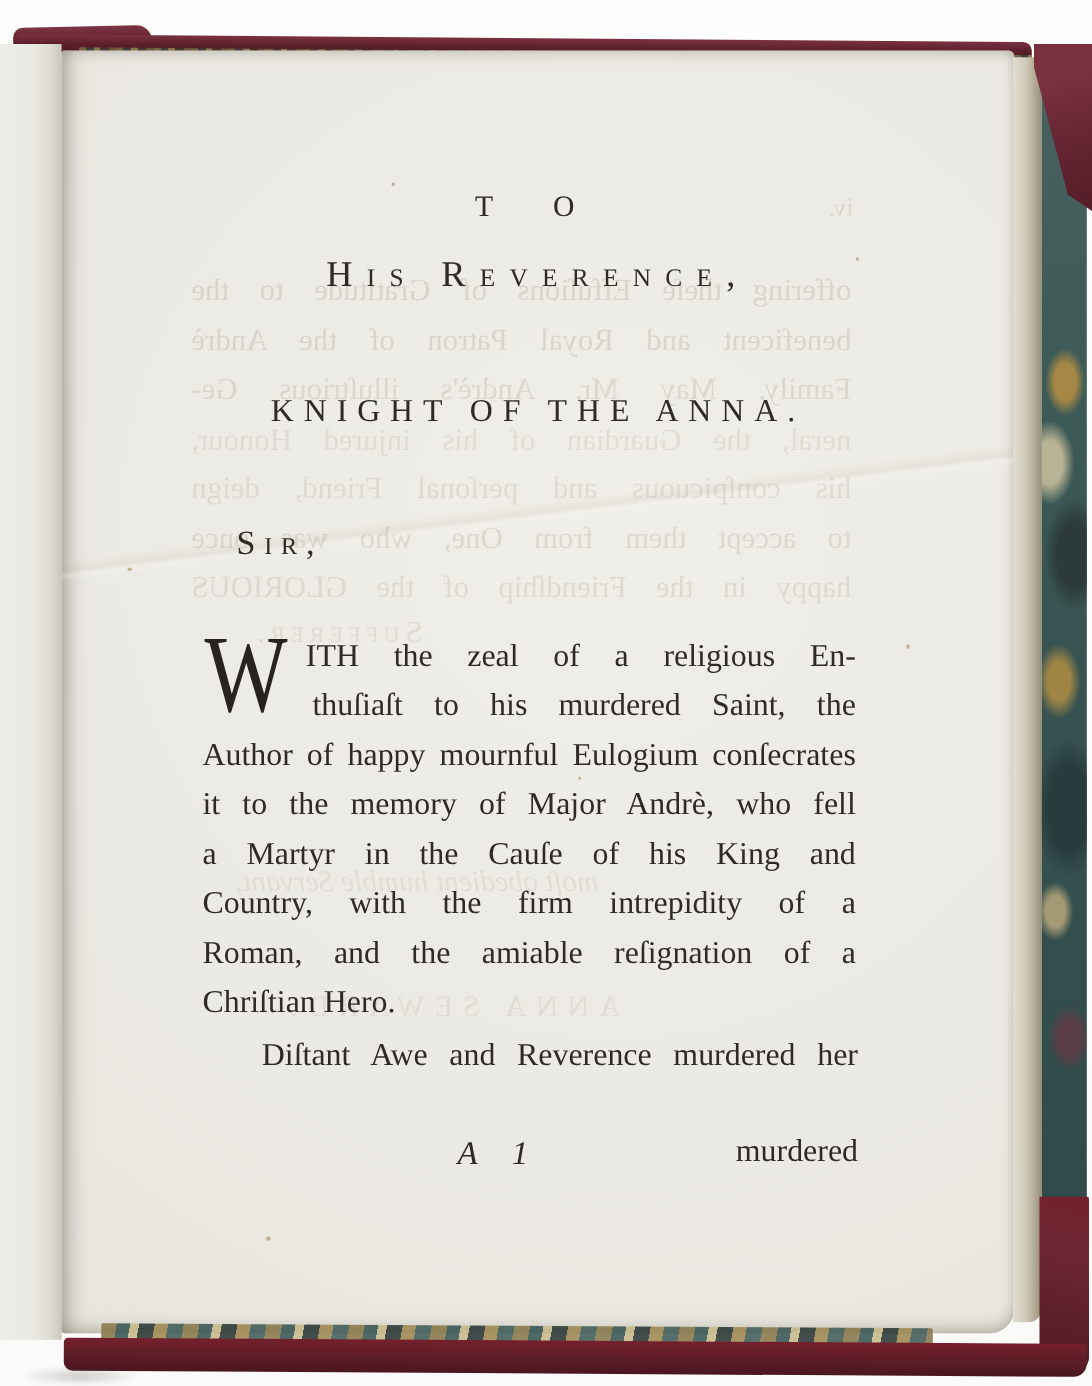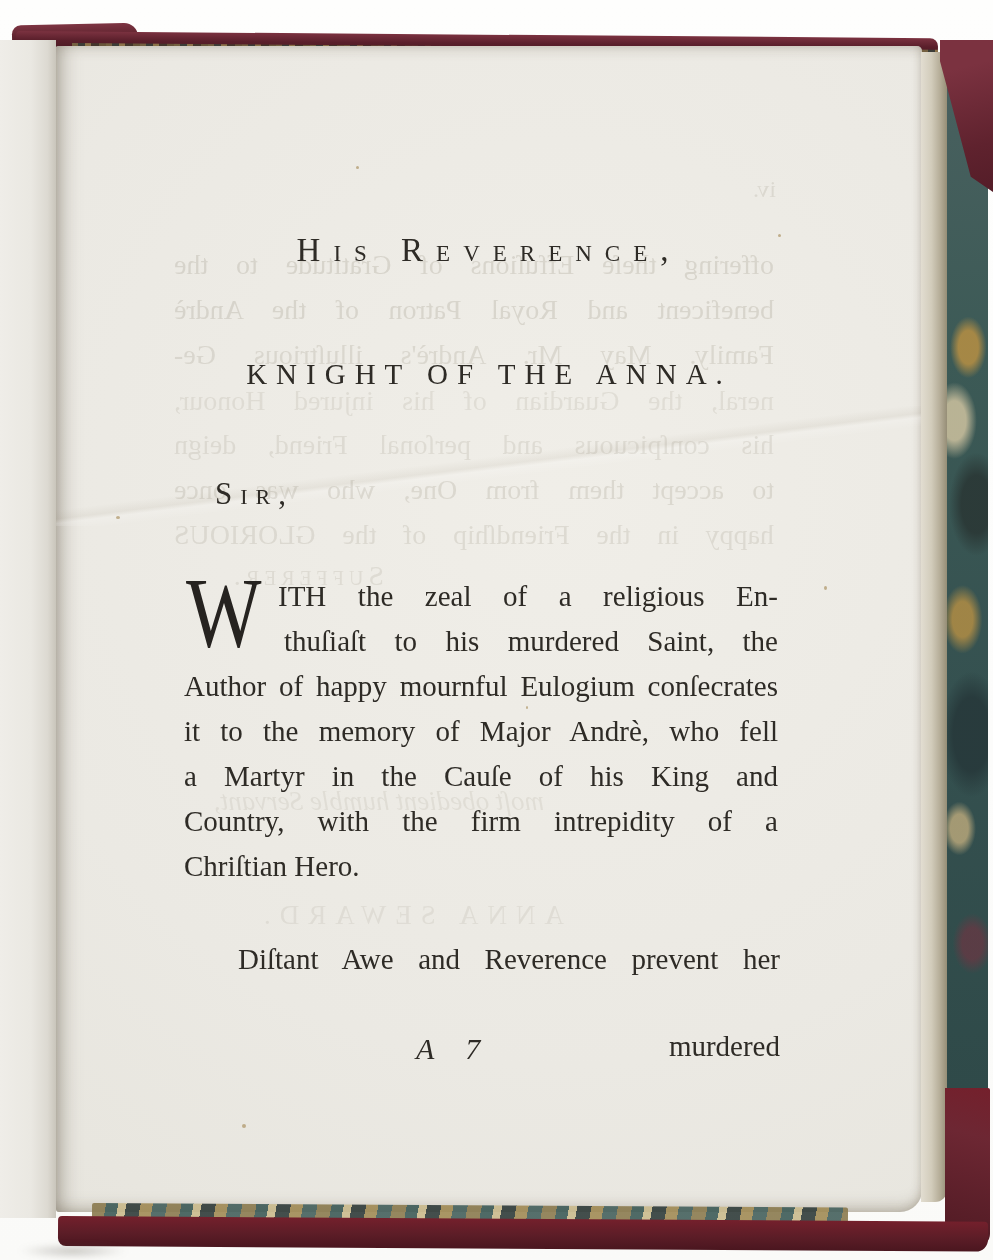--- a/index.html
+++ b/index.html
@@ -178,39 +178,41 @@
       <div class="ghost justify g2">beneficent and Royal Patron of the Andrè</div>
       <div class="ghost justify g3">Family.  May Mr. Andrè's illuſtrious Ge-</div>
       <div class="ghost justify g4">neral, the Guardian of his injured Honour,</div>
       <div class="ghost justify g5">his conſpicuous and perſonal Friend, deign</div>
       <div class="ghost justify g6">to accept them from One, who was once</div>
       <div class="ghost justify g7">happy in the Friendſhip of the GLORIOUS</div>
       <div class="ghost g8">Sufferer.</div>
       <div class="ghost g9">moſt obedient humble Servant,</div>
       <div class="ghost g10">ANNA SEWARD.</div>
 
+      <div class="ink t-center h-to">T O</div>
       <div class="ink t-center h-exc">His Reverence,</div>
       <div class="ink t-center h-knight">KNIGHT OF THE ANNA.</div>
 
       <div class="ink salutation">Sir,</div>
 
       <div class="ink dropcap">W</div>
       <div class="ink para">
         <div class="pline ind1">ITH the zeal of a religious En-</div>
         <div class="pline ind2">thuſiaſt to his murdered Saint, the</div>
         <div class="pline">Author of happy mournful Eulogium conſecrates</div>
         <div class="pline">it to the memory of Major Andrè, who fell</div>
         <div class="pline">a Martyr in the Cauſe of his King and</div>
         <div class="pline">Country, with the firm intrepidity of a</div>
+        <div class="pline">Roman, and the amiable reſignation of a</div>
         <div class="pline last">Chriſtian Hero.</div>
       </div>
 
-      <div class="ink para2">Diſtant Awe and Reverence prevent her</div>
-
-      <div class="ink sig-mark">A 7</div>
+      <div class="ink para2">Diſtant Awe and Reverence murdered her</div>
+
+      <div class="ink sig-mark">A 1</div>
       <div class="ink catchword">murdered</div>
 
       <div class="speck" style="left:186px; top:1078px; width:4px; height:4px;"></div>
       <div class="speck" style="left:722px; top:188px; width:3px; height:3px;"></div>
       <div class="speck" style="left:768px; top:540px; width:3px; height:4px;"></div>
       <div class="speck" style="left:300px; top:120px; width:3px; height:3px;"></div>
       <div class="speck" style="left:470px; top:660px; width:2px; height:3px;"></div>
       <div class="speck" style="left:60px; top:470px; width:4px; height:3px;"></div>
     </div>
 

